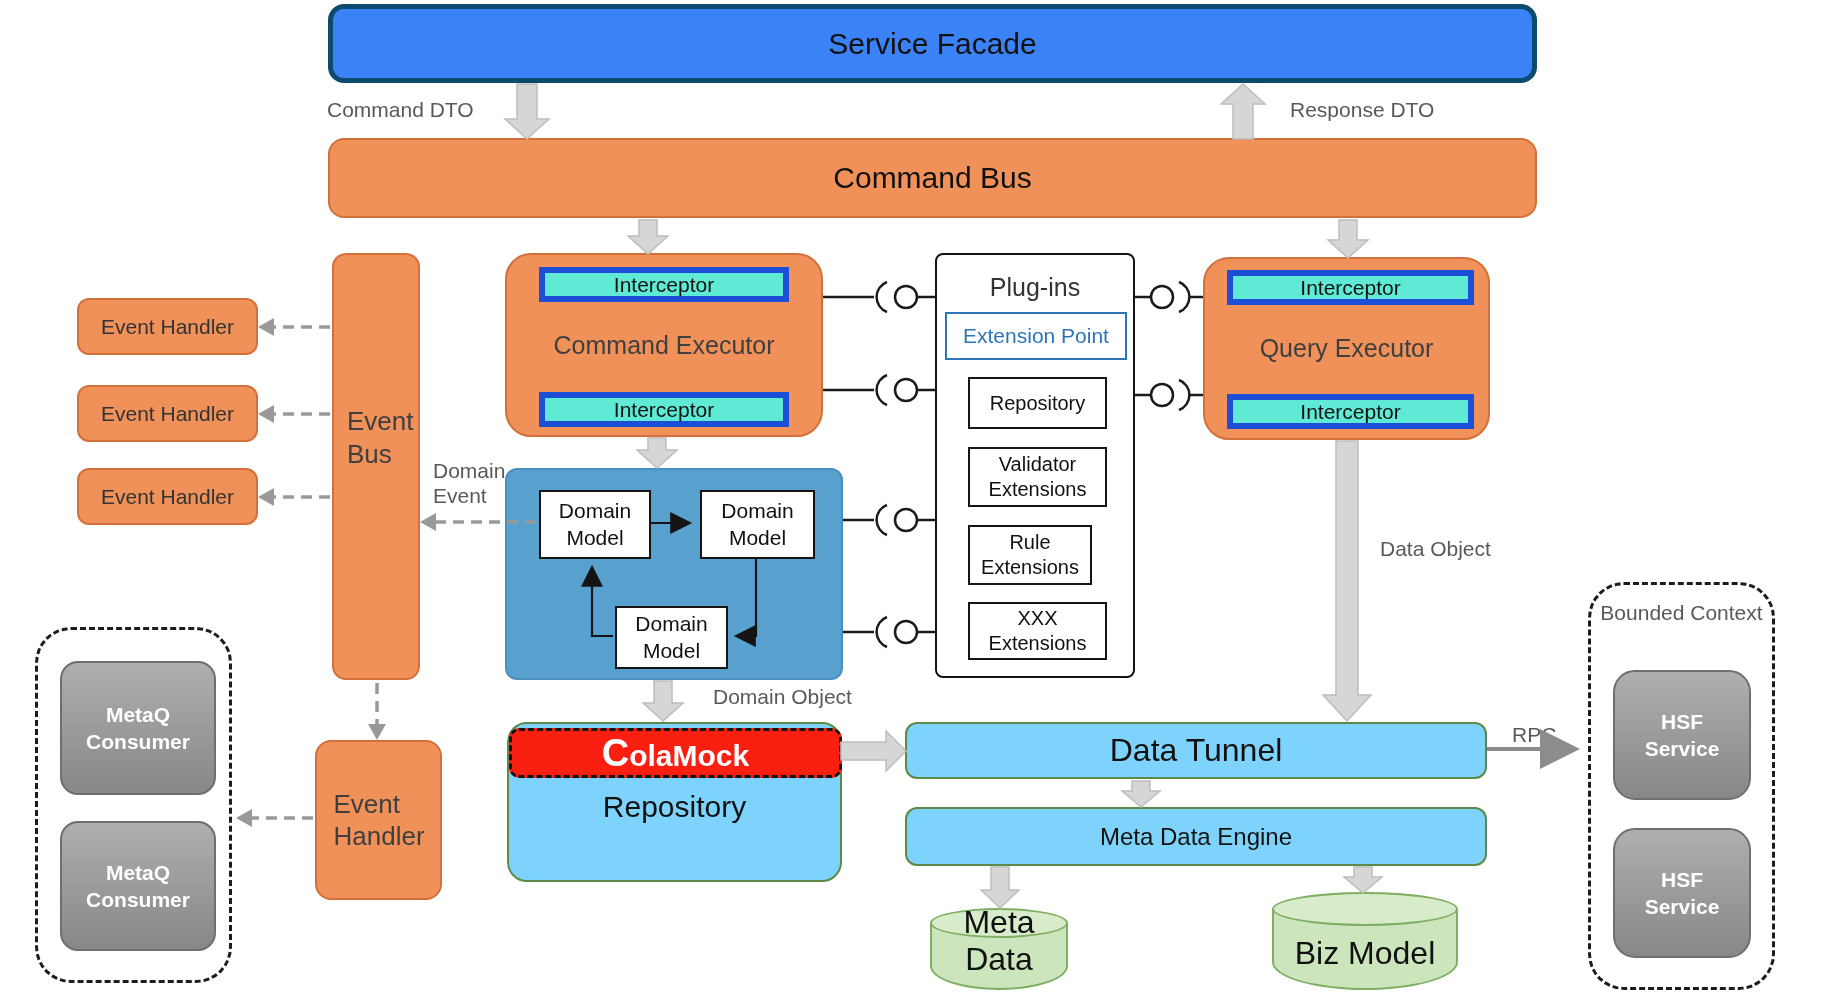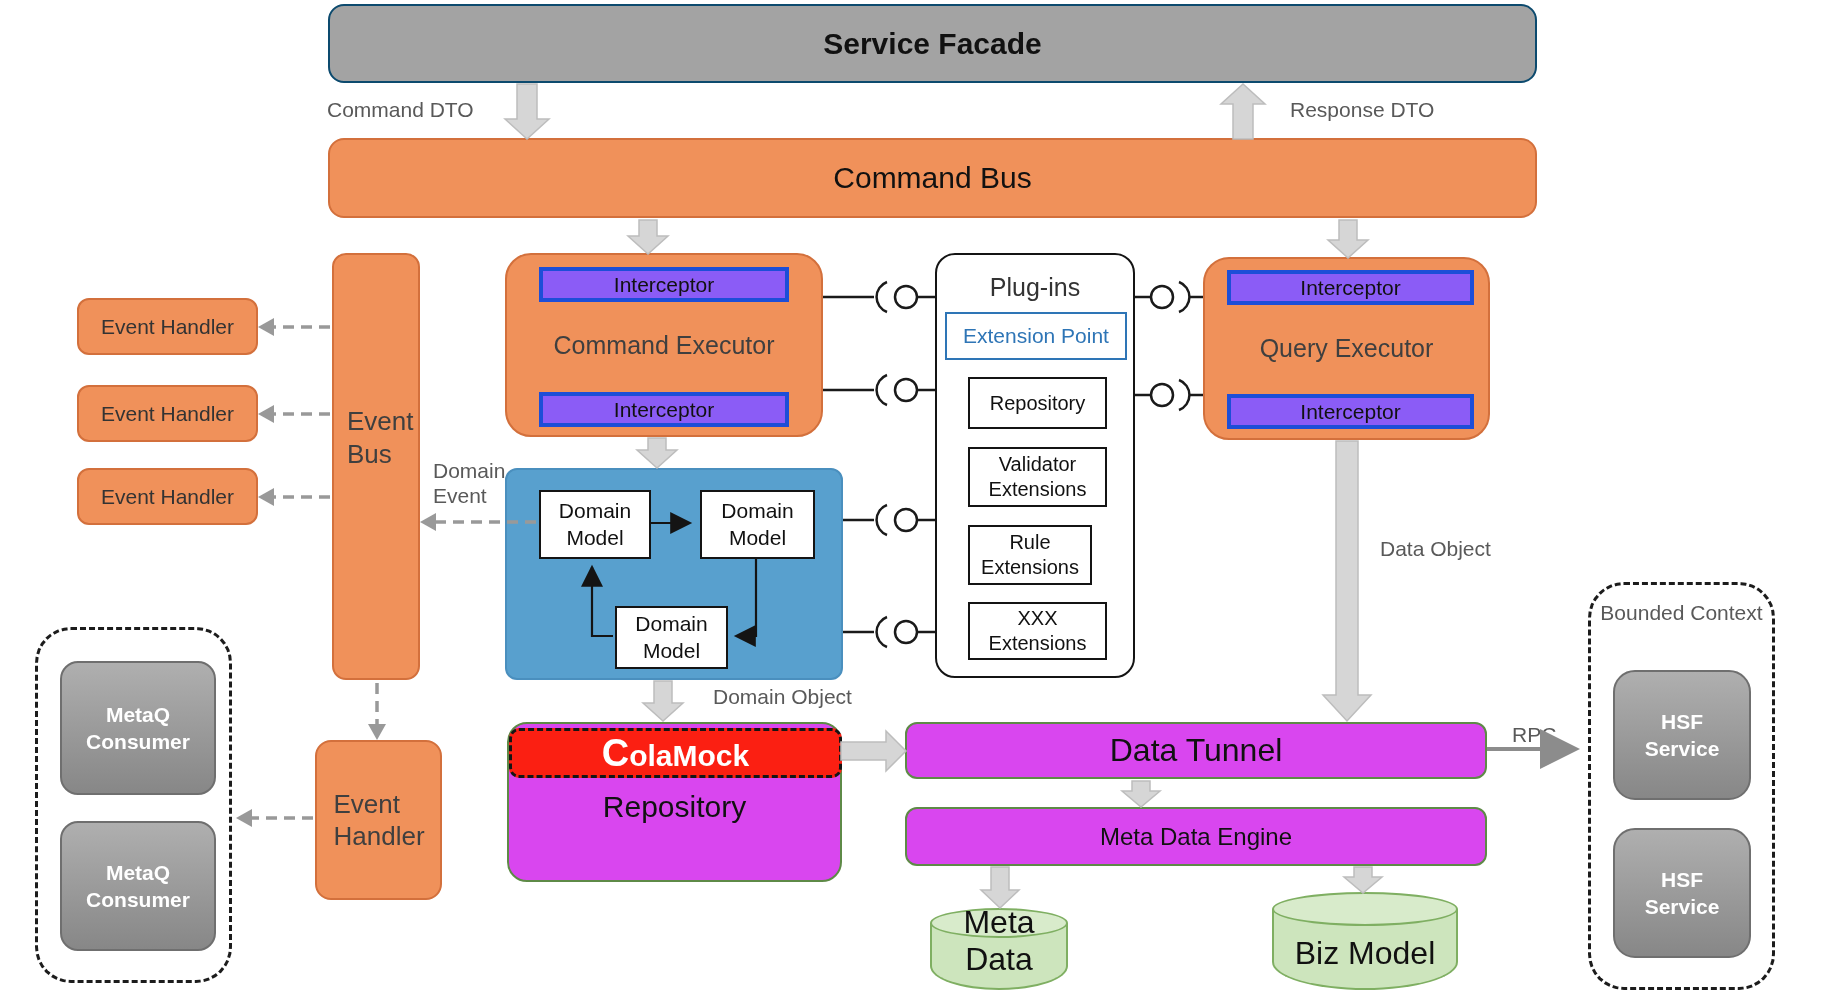--- a/index.html
+++ b/index.html
@@ -1,31 +1,31 @@
 <!DOCTYPE html>
 <html><head>
 <meta charset="utf-8">
 <style>
   html,body{margin:0;padding:0;background:#fff;}
   .canvas{position:relative;width:1844px;height:992px;background:#fff;overflow:hidden;
           font-family:"Liberation Sans",sans-serif;}
   .box{position:absolute;box-sizing:border-box;display:flex;align-items:center;
        justify-content:center;text-align:center;}
-  .yellow{background:#a3a3a3;border:2px solid #0c4a6e;font-weight:bold;}
+  .yellow{background:#3b82f6;border:5px solid #0c4a6e;}
   .orange{background:#F0915A;border:2px solid #D3703C;}
-  .green{background:#d946ef;border:2px solid #5E8A47;}
+  .green{background:#7dd3fc;border:2px solid #5E8A47;}
   .blue{background:#58A0CE;border:2px solid #4A8FBE;}
   .whitebox{background:#fff;border:2px solid #141414;}
   .graybox{background:linear-gradient(180deg,#AFAFAF 0%,#878787 100%);
            border:2px solid #6F6F6F;color:#fff;font-weight:bold;line-height:1.3;}
   .dashedbox{position:absolute;box-sizing:border-box;border:3px dashed #1c1c1c;background:transparent;}
   .lbl{position:absolute;color:#595959;font-size:21px;line-height:1.2;white-space:nowrap;}
   .title-big{font-size:30px;color:#111;}
   .sub-title{position:absolute;left:0;right:0;text-align:center;color:#3F3F3F;font-size:25px;}
-  .interceptor{background:#8b5cf6;border:4px solid #1d4ed8;border-radius:0;font-size:21px;color:#111;}
+  .interceptor{background:#5eead4;border:6px solid #1d4ed8;border-radius:0;font-size:21px;color:#111;}
   .extbox{background:#fff;border:2px solid #141414;font-size:20px;color:#111;line-height:1.25;}
   .colamock{background:#FB1F12;border:3px dashed #141414;border-radius:10px;color:#fff;
             font-weight:bold;font-size:30px;}
   .colamock .cm::first-letter{font-size:38px;}
   .cyl-top{position:absolute;left:0;right:0;top:0;border-radius:50%;background:#D8EBCB;
            border:2px solid #7FAF62;box-sizing:border-box;z-index:2;}
   .cyl-body{position:absolute;left:0;right:0;bottom:0;background:#CDE5BD;border:2px solid #7FAF62;
             border-top:none;box-sizing:border-box;z-index:1;}
   .cyl-label{position:absolute;left:0;right:0;text-align:center;font-size:32px;color:#111;z-index:3;}
   svg.layer{position:absolute;left:0;top:0;z-index:6;pointer-events:none;}
@@ -52,21 +52,21 @@
     <div class="sub-title" style="top:76px;">Command Executor</div>
     <div class="box interceptor" style="left:32px;top:137px;width:250px;height:35px;">Interceptor</div>
   </div>
 
   <div class="box orange z2" style="left:1203px;top:257px;width:287px;height:183px;border-radius:26px;">
     <div class="box interceptor" style="left:22px;top:11px;width:247px;height:35px;">Interceptor</div>
     <div class="sub-title" style="top:75px;">Query Executor</div>
     <div class="box interceptor" style="left:22px;top:135px;width:247px;height:35px;">Interceptor</div>
   </div>
 
-  <div class="box whitebox z2" style="left:935px;top:253px;width:200px;height:425px;border-radius:20px;">
+  <div class="box whitebox z2" style="left:935px;top:253px;width:200px;height:425px;border-radius:8px;">
     <div class="sub-title" style="top:18px;color:#333;">Plug-ins</div>
     <div class="box" style="left:8px;top:57px;width:182px;height:48px;background:#fff;border:2px solid #2E75B6;color:#2E75B6;font-size:21px;">Extension Point</div>
     <div class="box extbox" style="left:31px;top:122px;width:139px;height:52px;">Repository</div>
     <div class="box extbox" style="left:31px;top:192px;width:139px;height:60px;">Validator Extensions</div>
     <div class="box extbox" style="left:31px;top:270px;width:124px;height:60px;">Rule Extensions</div>
     <div class="box extbox" style="left:31px;top:347px;width:139px;height:58px;">XXX Extensions</div>
   </div>
 
   <div class="box orange" style="left:77px;top:298px;width:181px;height:57px;border-radius:12px;font-size:21px;color:#333;">Event Handler</div>
   <div class="box orange" style="left:77px;top:385px;width:181px;height:57px;border-radius:12px;font-size:21px;color:#333;">Event Handler</div>

